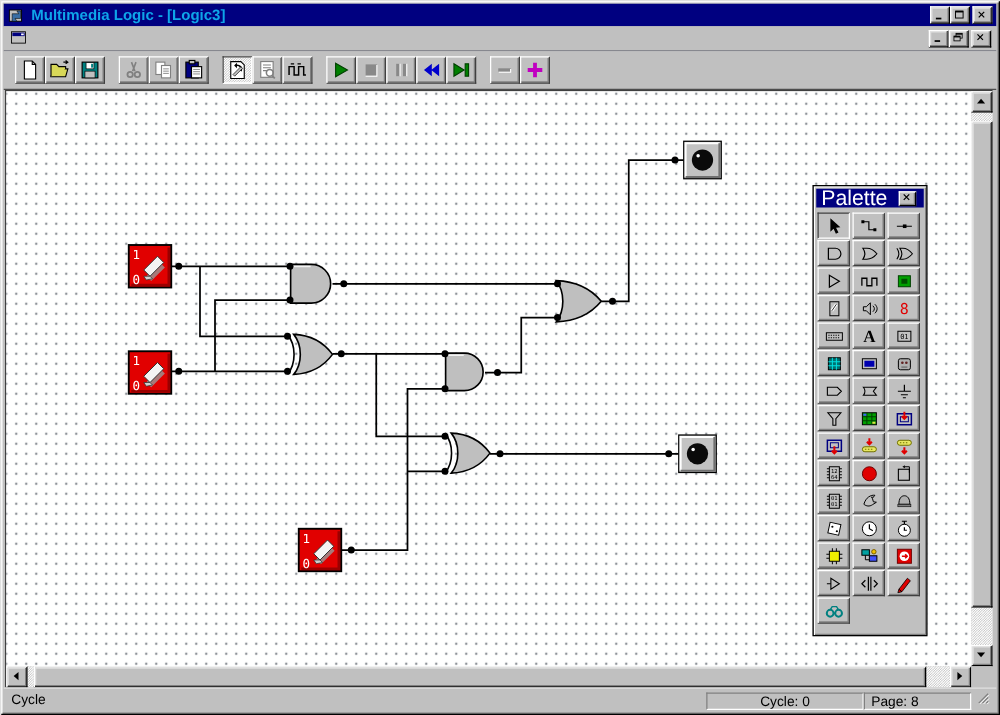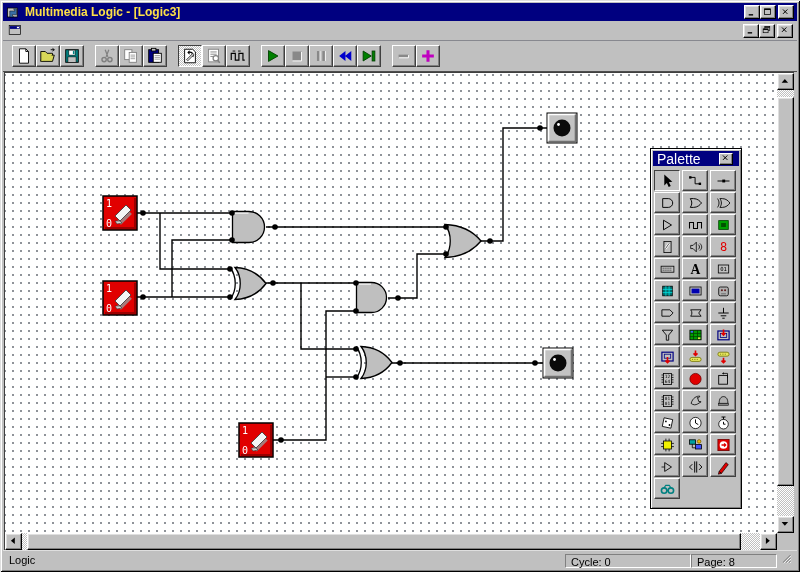--- a/index.html
+++ b/index.html
@@ -3,21 +3,21 @@
 <meta charset="utf-8">
 <style>
   html,body{margin:0;padding:0;background:#555;}
   *{box-sizing:border-box;}
   .app{position:relative;width:800px;height:572px;background:#c0c0c0;
        font-family:"Liberation Sans",sans-serif;font-size:11px;color:#000;overflow:hidden;
        box-shadow:inset 1px 1px 0 #dfdfdf, inset -1px -1px 0 #000, inset 2px 2px 0 #fff, inset -2px -2px 0 #808080;}
   
   .titlebar{position:absolute;left:3px;top:3px;width:794px;height:18px;background:#000080;
             display:flex;align-items:center;padding:0 3px;}
-  .titlebar .ttl{color:#fde047;font-weight:bold;font-size:12px;margin-left:4px;white-space:nowrap;}
+  .titlebar .ttl{color:#0ea5e9;font-weight:bold;font-size:12px;margin-left:4px;white-space:nowrap;}
   .winbtn{width:16px;height:14px;background:#c0c0c0;display:flex;align-items:center;justify-content:center;
           border-top:1px solid #fff;border-left:1px solid #fff;border-right:1px solid #000;border-bottom:1px solid #000;
           box-shadow:inset -1px -1px 0 #808080, inset 1px 1px 0 #dfdfdf;}
   .tb-right{margin-left:auto;display:flex;gap:0;}
   .gap2{margin-left:2px;}
   
   .menubar{position:absolute;left:3px;top:21px;width:794px;height:20px;background:#c0c0c0;
            display:flex;align-items:center;padding:0 4px;border-bottom:1px solid #87888f;}
   .menu-item{padding:2px 7px 3px 7px;white-space:nowrap;}
   .menu-item u{text-decoration:underline;}
@@ -57,21 +57,21 @@
   
   .statusbar{position:absolute;left:3px;top:550px;width:794px;height:19px;background:#c0c0c0;
              border-top:1px solid #dfdfdf;display:flex;align-items:center;}
   .sb-ready{margin-left:6px;}
   .sb-panel{position:absolute;top:3px;height:14px;padding:1px 5px;background:#c0c0c0;
             border-top:1px solid #808080;border-left:1px solid #808080;border-bottom:1px solid #fff;border-right:1px solid #fff;}
   .grip{position:absolute;right:2px;bottom:2px;width:15px;height:15px;}
   
   .palette{position:absolute;left:650px;top:148px;width:92px;height:361px;background:#c0c0c0;
            border:1px solid #000;box-shadow:inset 1px 1px 0 #fff, inset -1px -1px 0 #808080;padding:2px;}
-  .pal-title{height:15px;background:#000080;color:#fff;display:flex;align-items:center;padding:0 6px 0 4px;font-size:14px;}
+  .pal-title{height:15px;background:#000080;color:#fff;display:flex;align-items:center;padding:0 6px 0 4px;font-size:17px;}
   .pal-close{margin-left:auto;width:14px;height:12px;background:#c0c0c0;display:flex;align-items:center;justify-content:center;
            border-top:1px solid #fff;border-left:1px solid #fff;border-right:1px solid #000;border-bottom:1px solid #000;
            box-shadow:inset -1px -1px 0 #808080;}
   .pal-grid{display:grid;grid-template-columns:repeat(3,28px);grid-auto-rows:22px;justify-content:center;padding-top:4px;}
   .p-btn{width:26px;height:21px;background:#c0c0c0;display:flex;align-items:center;justify-content:center;
           border-top:1px solid #fff;border-left:1px solid #fff;border-right:1px solid #404040;border-bottom:1px solid #404040;
           box-shadow:inset -1px -1px 0 #808080;}
   .p-btn.pressed{border-top:1px solid #404040;border-left:1px solid #404040;border-right:1px solid #fff;border-bottom:1px solid #fff;box-shadow:none;}
   .p-btn.empty{border:none;box-shadow:none;background:transparent;}
   svg{display:block;}
@@ -651,22 +651,22 @@
             <circle cx="14.2" cy="12" r="3.4" fill="none" stroke="#008080" stroke-width="2"></circle>
             <path d="M9.2 12h1.6M5.8 8.6l2-3.2h4.4l2 3.2" fill="none" stroke="#008080" stroke-width="1.4"></path>
           </svg>
         </div>
         <div class="p-btn empty"></div>
         <div class="p-btn empty"></div>
       </div>
   </div>
 
   <div class="statusbar">
-    <span class="sb-ready">Logic</span>
-    <span class="sb-panel" style="left:562px;width:126px;">Cycle: 0</span>
+    <span class="sb-ready">Cycle</span>
+    <span class="sb-panel" style="left:562px;width:126px;text-align:center;">Cycle: 0</span>
     <span class="sb-panel" style="left:688px;width:86px;">Page: 8</span>
     <span class="grip">
         <svg viewBox="0 0 20 20" width="15" height="15">
           <path d="M14 4L4 14M14 8L8 14M14 12l-2 2" stroke="#808080" stroke-width="1.4"></path>
           <path d="M15 5L5 15M15 9L9 15M15 13l-2 2" stroke="#fff" stroke-width="1"></path>
         </svg>
       </span>
   </div>
 
 </div>

